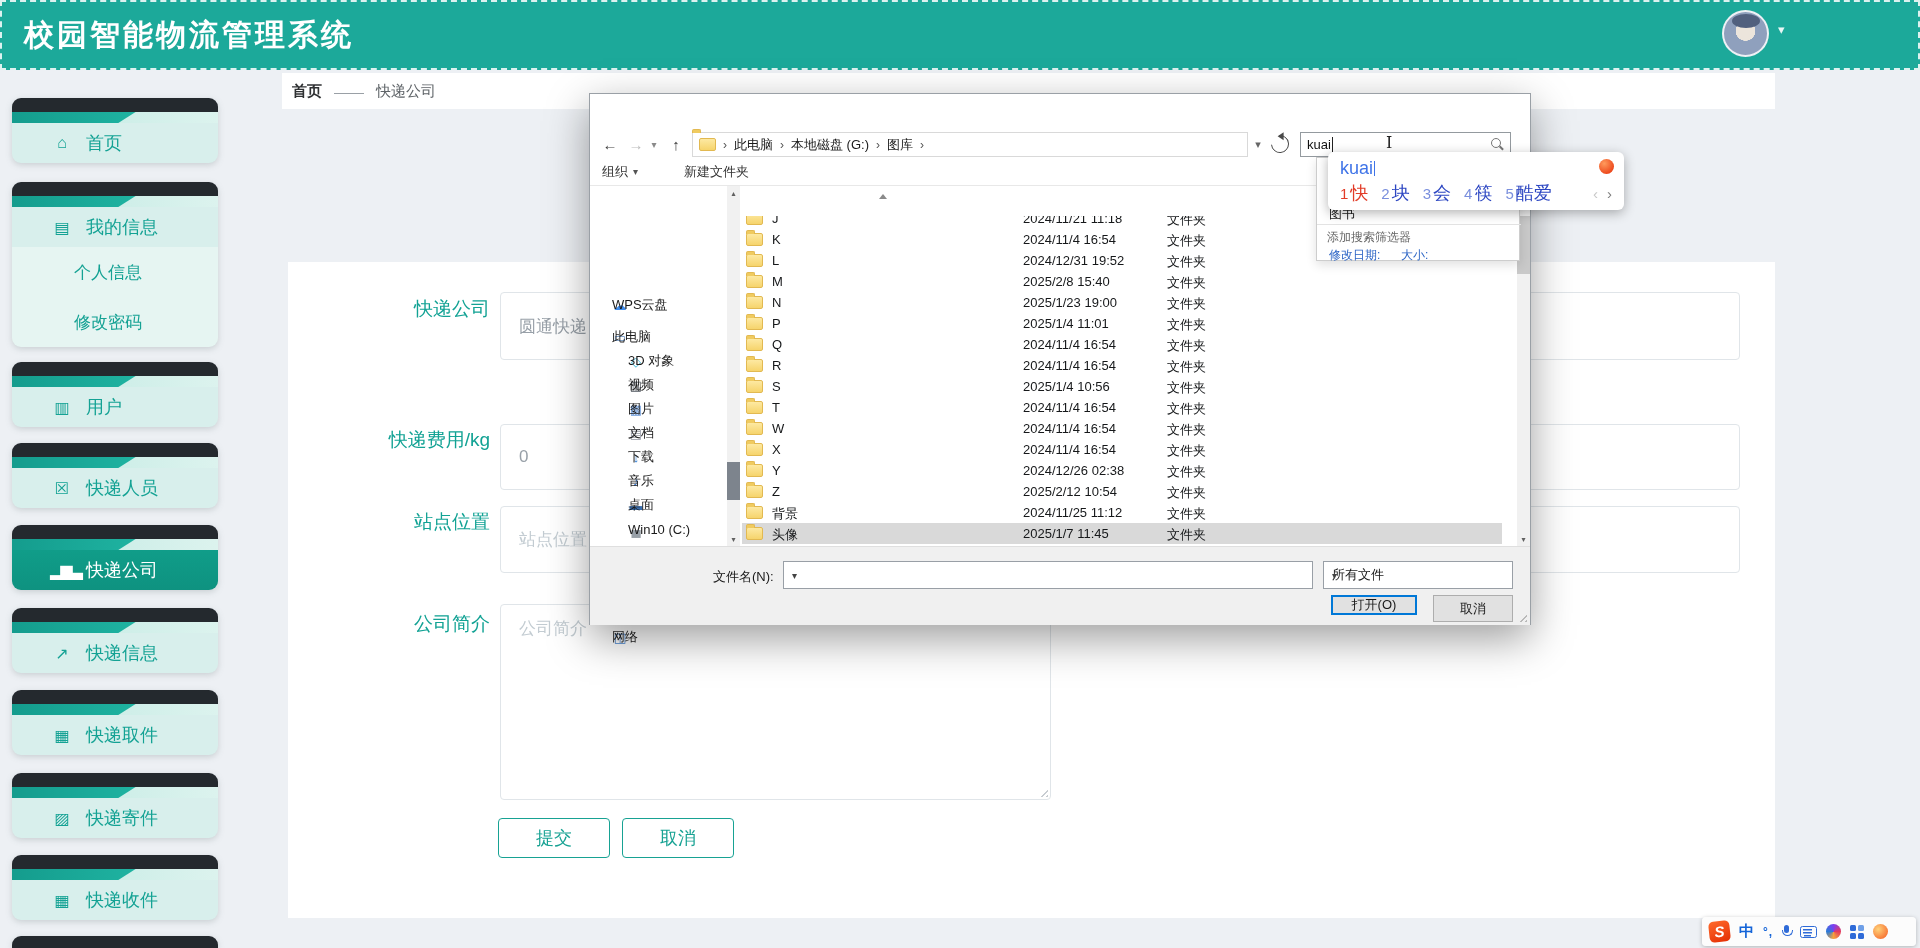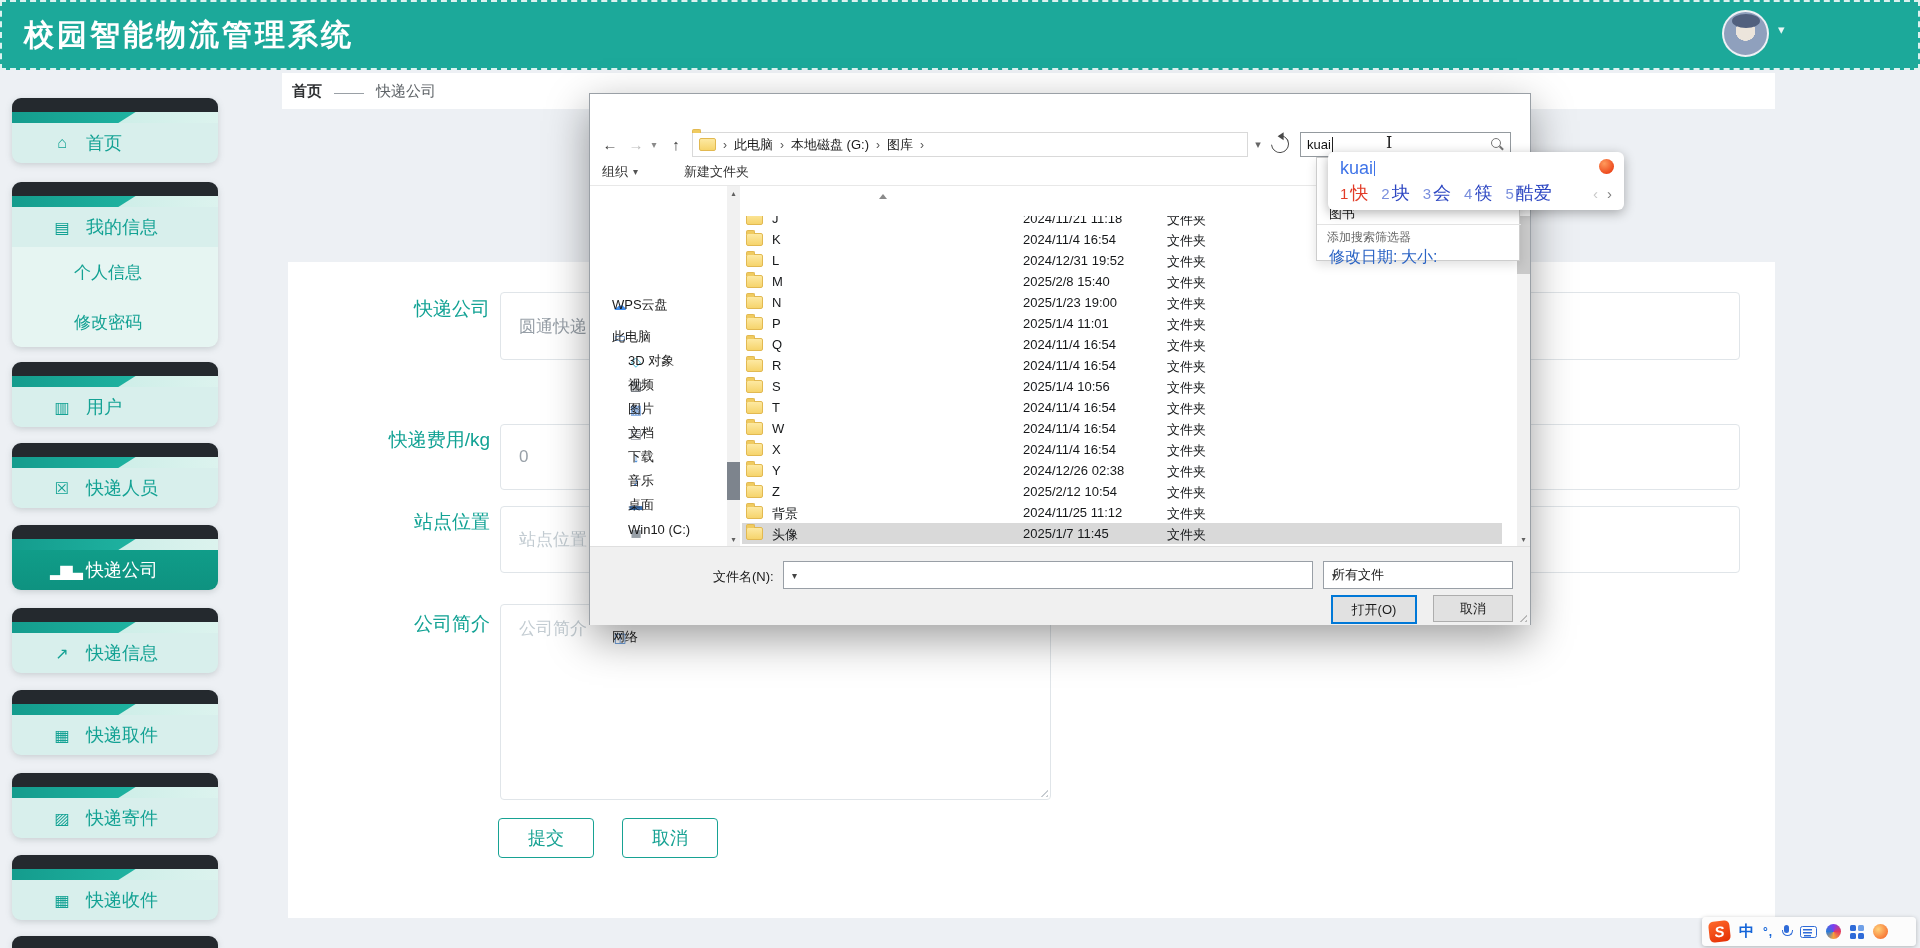--- a/index.html
+++ b/index.html
@@ -23,21 +23,21 @@
   #main-panel{position:absolute;left:288px;top:262px;width:1487px;height:656px;background:#fff;z-index:1}
 
   
   .f-label{position:absolute;left:300px;width:190px;text-align:right;color:#12a294;font-size:19px;z-index:3}
   .f-input{position:absolute;left:500px;background:#fff;border:1px solid #e0e5e9;border-radius:4px;
     font-size:17px;color:#98a0a8;display:flex;align-items:center;padding-left:18px;z-index:3}
   .ph{color:#c3ccd2}
   #fta{align-items:flex-start;padding-top:12px}
   #fta::after{content:"";position:absolute;right:2px;bottom:2px;width:10px;height:10px;
     background:repeating-linear-gradient(135deg,transparent 0 2px,#c8cdd2 2px 3.5px);clip-path:polygon(100% 0,100% 100%,0 100%)}
-  .f-btn{position:absolute;width:96px;height:40px;border:1px solid #17a293;border-radius:4px;background:#fff;
+  .f-btn{position:absolute;width:112px;height:40px;border:1px solid #17a293;border-radius:4px;background:#fff;
     color:#17a293;font-size:18px;display:flex;align-items:center;justify-content:center;z-index:3}
 
   
   .sb-card{position:absolute;left:12px;width:206px;z-index:2;filter:drop-shadow(0 2px 3px rgba(40,60,60,.18))}
   .sb-dark{height:14px;background:#24292e;border-radius:9px 9px 0 0}
   .sb-stripe{height:11px;background:linear-gradient(90deg,#bfe9e2,#dcf3ee);position:relative;overflow:hidden}
   .sb-stripe::before{content:"";position:absolute;left:0;top:0;bottom:0;width:60%;
     background:linear-gradient(90deg,#149c8d,#1fb3a1);clip-path:polygon(0 0,100% 0,86% 100%,0 100%)}
   .sb-body{height:40px;background:#d8efec;border-radius:0 0 9px 9px;display:flex;align-items:center;
     padding-left:38px;gap:14px;color:#14a294;font-size:18px}
@@ -112,32 +112,32 @@
   .ftype{left:425px;top:3px}
   
   #dlg-bottom{left:0;top:452px;width:940px;height:79px;background:#f0f0f0;border-top:1px solid #dfdfdf}
   #fn-label{left:123px;top:21px;font-size:13px;color:#1a1a1a}
   .w-input{background:#fff;border:1px solid #999fa6;font-size:13px;display:flex;align-items:center;padding:0 8px;color:#1a1a1a}
   .w-input .chev{margin-left:auto;font-size:10px;color:#444;position:static}
   #fn-box{left:193px;top:14px;width:530px;height:28px}
   #ft-box{left:733px;top:14px;width:190px;height:28px}
   .w-btn{background:#e1e1e1;border:1px solid #adadad;font-size:13px;color:#1a1a1a;
     display:flex;align-items:center;justify-content:center}
-  #btn-open{left:741px;top:48px;width:86px;height:29px;border:2px solid #0078d7}
+  #btn-open{left:741px;top:48px;width:86px;height:20px;border:2px solid #0078d7}
   #btn-dcancel{left:843px;top:48px;width:80px;height:27px}
   .grip{right:3px;bottom:3px;width:10px;height:10px;
     background:repeating-linear-gradient(135deg,transparent 0 2px,#b9b9b9 2px 3.5px);clip-path:polygon(100% 0,100% 100%,0 100%)}
 
   
   #sgp{position:absolute;left:1316px;top:157px;width:204px;height:104px;background:#fff;border:1px solid #cdcdcd;
     box-shadow:0 4px 10px rgba(0,0,0,.12);z-index:30}
   #sgp-item{position:absolute;left:12px;top:47px;font-size:13px;color:#222}
   #sgp-div{position:absolute;left:0;top:66px;width:204px;height:1px;background:#e3e3e3}
   #sgp-add{position:absolute;left:10px;top:71px;font-size:12px;color:#666}
-  .sgp-link{position:absolute;top:89px;font-size:16px;color:#2b64c5}
+  .sgp-link{position:absolute;top:89px;font-size:12px;color:#2b64c5}
   #sgp-l1{left:12px}#sgp-l2{left:84px}
 
   
   #ime{position:absolute;left:1328px;top:152px;width:296px;height:58px;background:#fff;border-radius:6px;
     box-shadow:0 3px 12px rgba(0,0,0,.3);z-index:40;padding:5px 12px}
   #ime-comp{color:#3f74e8;font-size:18px;display:flex;align-items:center;height:22px}
   #ime-logo{position:absolute;right:10px;top:7px;width:15px;height:15px;border-radius:50%;
     background:radial-gradient(circle at 35% 30%,#ff9a5c,#e62b05)}
   #ime-row2{display:flex;align-items:center;margin-top:2px}
   #cands{display:flex;gap:13px;font-size:18px}

